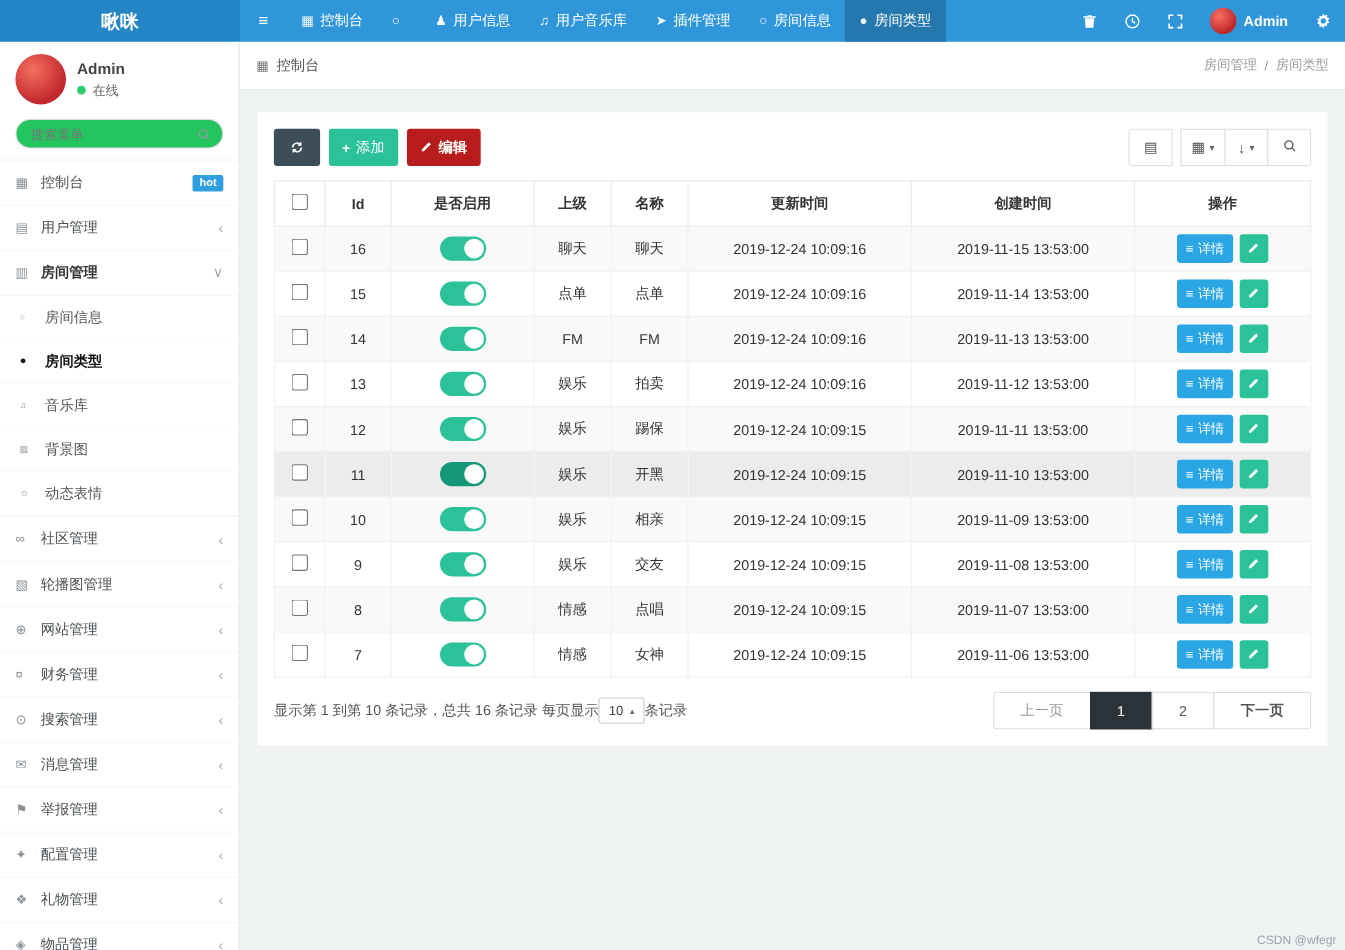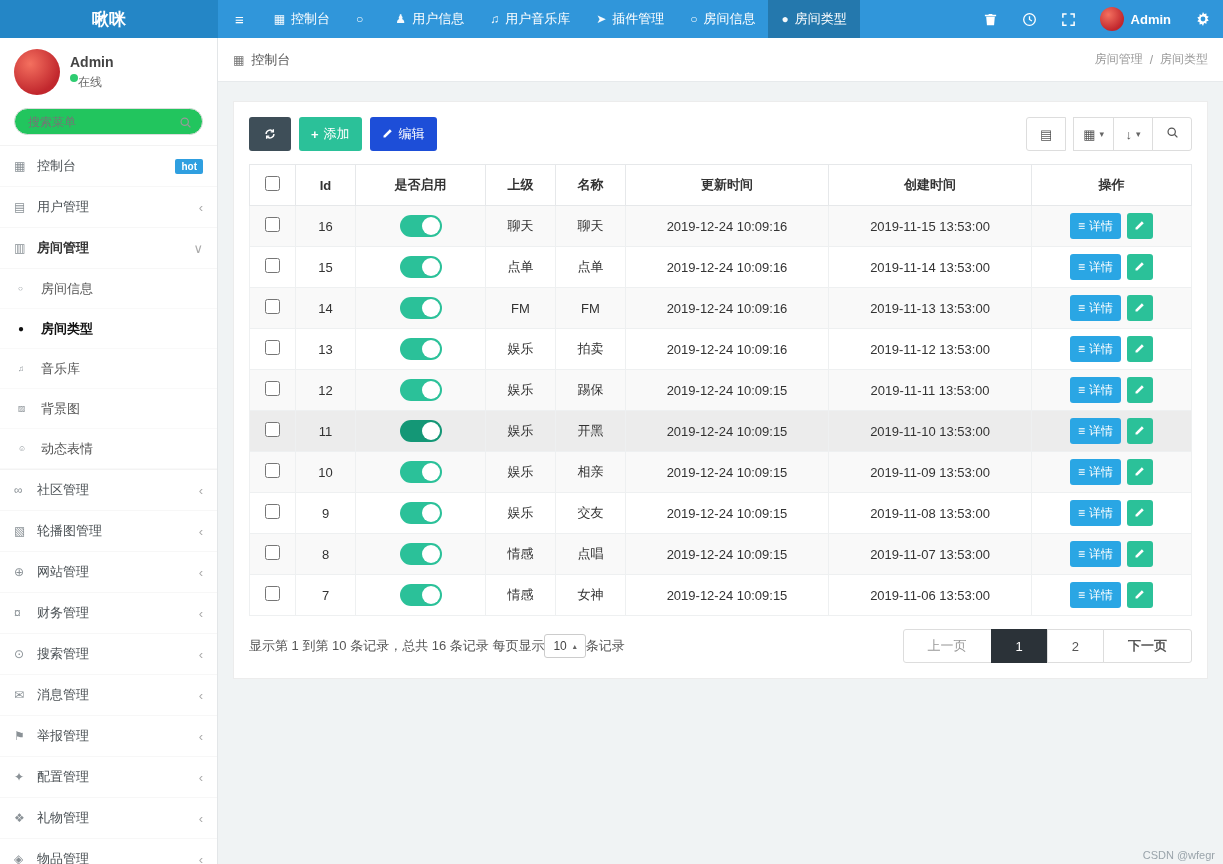--- a/index.html
+++ b/index.html
@@ -25,21 +25,21 @@
   .avatar.lg { width:46px; height:46px; }
 
   
   .body-wrap { display:flex; height:826px; }
   aside { width:218px; flex:none; background:#fff; border-right:1px solid #e3e6e8; overflow:hidden; }
   main { flex:1; overflow:hidden; display:flex; flex-direction:column; }
 
   
   .user-panel { display:flex; align-items:center; gap:10px; padding:11px 14px 9px; }
   .u-name { font-size:14px; font-weight:bold; color:#444; margin-bottom:4px; }
-  .u-status { font-size:12px; color:#666; display:flex; align-items:flex-start; }
+  .u-status { font-size:12px; color:#666; display:flex; align-items:center; gap:6px; }
   .dot { width:8px; height:8px; border-radius:50%; background:#2ecc71; display:inline-block; }
   .side-search { position:relative; margin:4px 14px 10px; }
   .side-search input { width:100%; height:27px; border:1px solid #ddd; border-radius:16px; padding:0 32px 0 13px; font-size:12px; color:#555; outline:none; background:#22c55e; font-family:inherit; }
   .side-search .mag { position:absolute; right:11px; top:8px; }
   .menu { border-top:1px solid #f3f3f3; }
   .m-item { height:41px; display:flex; align-items:center; padding:0 14px; color:#4a5054; border-bottom:1px solid #f7f7f7; cursor:pointer; }
   .mi { width:23px; color:#8a9196; font-size:12px; flex:none; }
   .ml { flex:1; }
   .chev { color:#aaa; font-size:13px; }
   .m-item.open .ml { font-weight:bold; color:#333; }
@@ -55,21 +55,21 @@
   .crumb-left .mi { width:auto; color:#777; }
   .crumb-right { color:#999; font-size:12px; display:flex; gap:7px; align-items:center; }
 
   
   .card { background:#fff; margin:19px 15px; padding:15px; border:1px solid #ececec; }
   .toolbar { display:flex; align-items:center; margin-bottom:13px; }
   .btn { height:34px; border:none; border-radius:3px; color:#fff; font-size:13px; display:inline-flex; align-items:center; gap:5px; padding:0 12px; cursor:pointer; font-family:inherit; }
   .btn-refresh { background:#3e4e58; width:42px; justify-content:center; margin-right:8px; }
   .btn-add { background:#2bc199; margin-right:8px; }
   .btn-add .g { font-weight:bold; }
-  .btn-edit-dim { background:#1d4ed8; }
+  .btn-edit-dim { background:#b91c1c;font-weight:bold; }
   .tb-right { margin-left:auto; display:flex; align-items:center; }
   .tb-search { width:165px; height:34px; border:1px solid #ddd; border-radius:3px; padding:0 10px; font-size:13px; color:#555; outline:none; margin-right:12px; font-family:inherit; }
   .btn-group { display:flex; }
   .wbtn { height:34px; min-width:40px; background:#fff; border:1px solid #ddd; margin-left:-1px; display:inline-flex; align-items:center; justify-content:center; gap:4px; color:#555; font-size:13px; padding:0 9px; cursor:pointer; font-family:inherit; }
   .wbtn:first-child { border-radius:3px 0 0 3px; margin-left:0; margin-right:8px; border-radius:3px; }
   .wbtn.grp-start { border-radius:3px 0 0 3px; }
   .wbtn.grp-end { border-radius:0 3px 3px 0; }
   .caret { font-size:9px; color:#666; }
 
   

